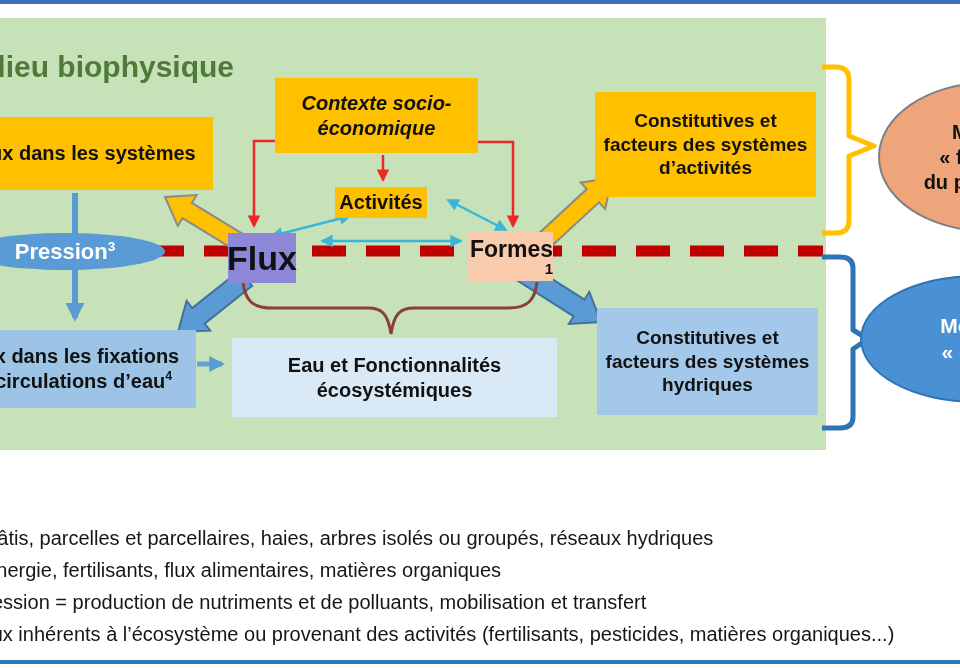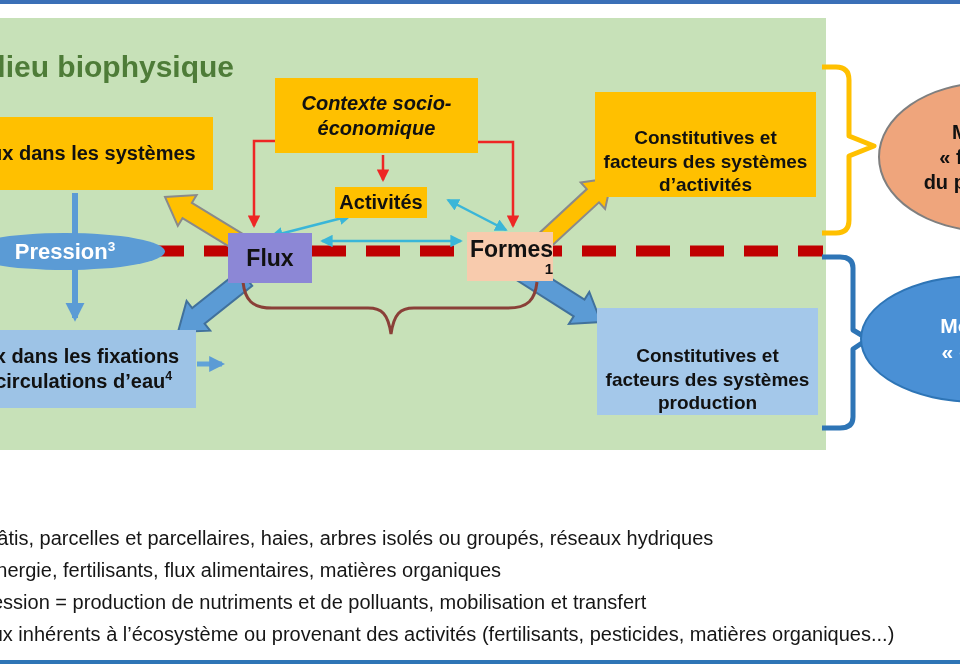--- a/index.html
+++ b/index.html
@@ -10,28 +10,28 @@
   .abs{position:absolute;}
   #top-border{left:0;top:0;width:960px;height:4px;background:#3a6fb7;}
   #bottom-border{left:0;top:660px;width:960px;height:4px;background:#2e75b6;}
   #green-panel{left:0;top:18px;width:826px;height:432px;background:#c7e1b8;}
   #diagram-title{left:-36px;top:50px;font-size:30px;font-weight:bold;color:#4e7c38;white-space:nowrap;}
   svg.layer{left:0;top:0;width:960px;height:668px;pointer-events:none;}
 
   .dbox{display:flex;flex-direction:column;align-items:center;justify-content:center;
         text-align:center;font-weight:bold;color:#111;line-height:1.25;white-space:nowrap;}
   .orange{background:#ffc000;}
-  .f19{font-size:19px;justify-content:flex-end;}
+  .f19{font-size:19px;}
   .f20{font-size:20px;}
 
   #box-flux-systemes{left:-45px;top:117px;width:258px;height:73px;}
   #box-contexte{left:275px;top:78px;width:203px;height:75px;font-style:italic;}
   #box-activites{left:335px;top:187px;width:92px;height:31px;}
   #box-const-activites{left:595px;top:92px;width:221px;height:105px;}
-  #box-flux{left:228px;top:233px;width:84px;height:50px;background:#8c87d6;font-size:23px;text-align:right;}
+  #box-flux{left:228px;top:233px;width:68px;height:50px;background:#8c87d6;font-size:34px;text-align:right;}
   #box-formes{left:467px;top:232px;width:86px;height:49px;background:#f8cbad;font-size:23px;line-height:1.0;align-items:flex-end;}
   #formes-sub{font-size:15px;line-height:1;}
   #ellipse-pressions{left:-35px;top:233px;width:200px;height:37px;border-radius:50%;
      background:#5b9bd5;color:#fff;font-size:22px;}
   #box-flux-fixations{left:-52px;top:330px;width:248px;height:78px;background:#9dc3e6;}
   #box-eau{left:232px;top:338px;width:325px;height:79px;background:#d9eaf6;}
   #box-const-hydriques{left:597px;top:308px;width:221px;height:107px;background:#a4c8ea;}
 
   .module-ellipse{border-radius:50%;display:flex;flex-direction:column;align-items:center;
      justify-content:center;text-align:center;font-weight:bold;line-height:1.25;white-space:nowrap;}
@@ -159,25 +159,29 @@
 
   <div id="ellipse-pressions" class="abs dbox">
     <span><span>Pression</span><sup>3</sup></span>
   </div>
 
   <div id="box-flux-fixations" class="abs dbox f20">
     <span>Flux dans les fixations</span>
     <span><span>et circulations d’eau</span><sup>4</sup></span>
   </div>
 
+  <div id="box-eau" class="abs dbox f20">
+    <span>Eau et Fonctionnalités</span>
+    <span>écosystémiques</span>
+  </div>
 
   <div id="box-const-hydriques" class="abs dbox f19">
     <span>Constitutives et</span>
     <span>facteurs des systèmes</span>
-    <span>production</span>
+    <span>hydriques</span>
   </div>
 
   <div id="ellipse-fabrique" class="abs module-ellipse">
     <span>Module</span>
     <span>« fabrique</span>
     <span>du paysage »</span>
   </div>
 
   <div id="ellipse-module-eau" class="abs module-ellipse">
     <span>Module</span>

